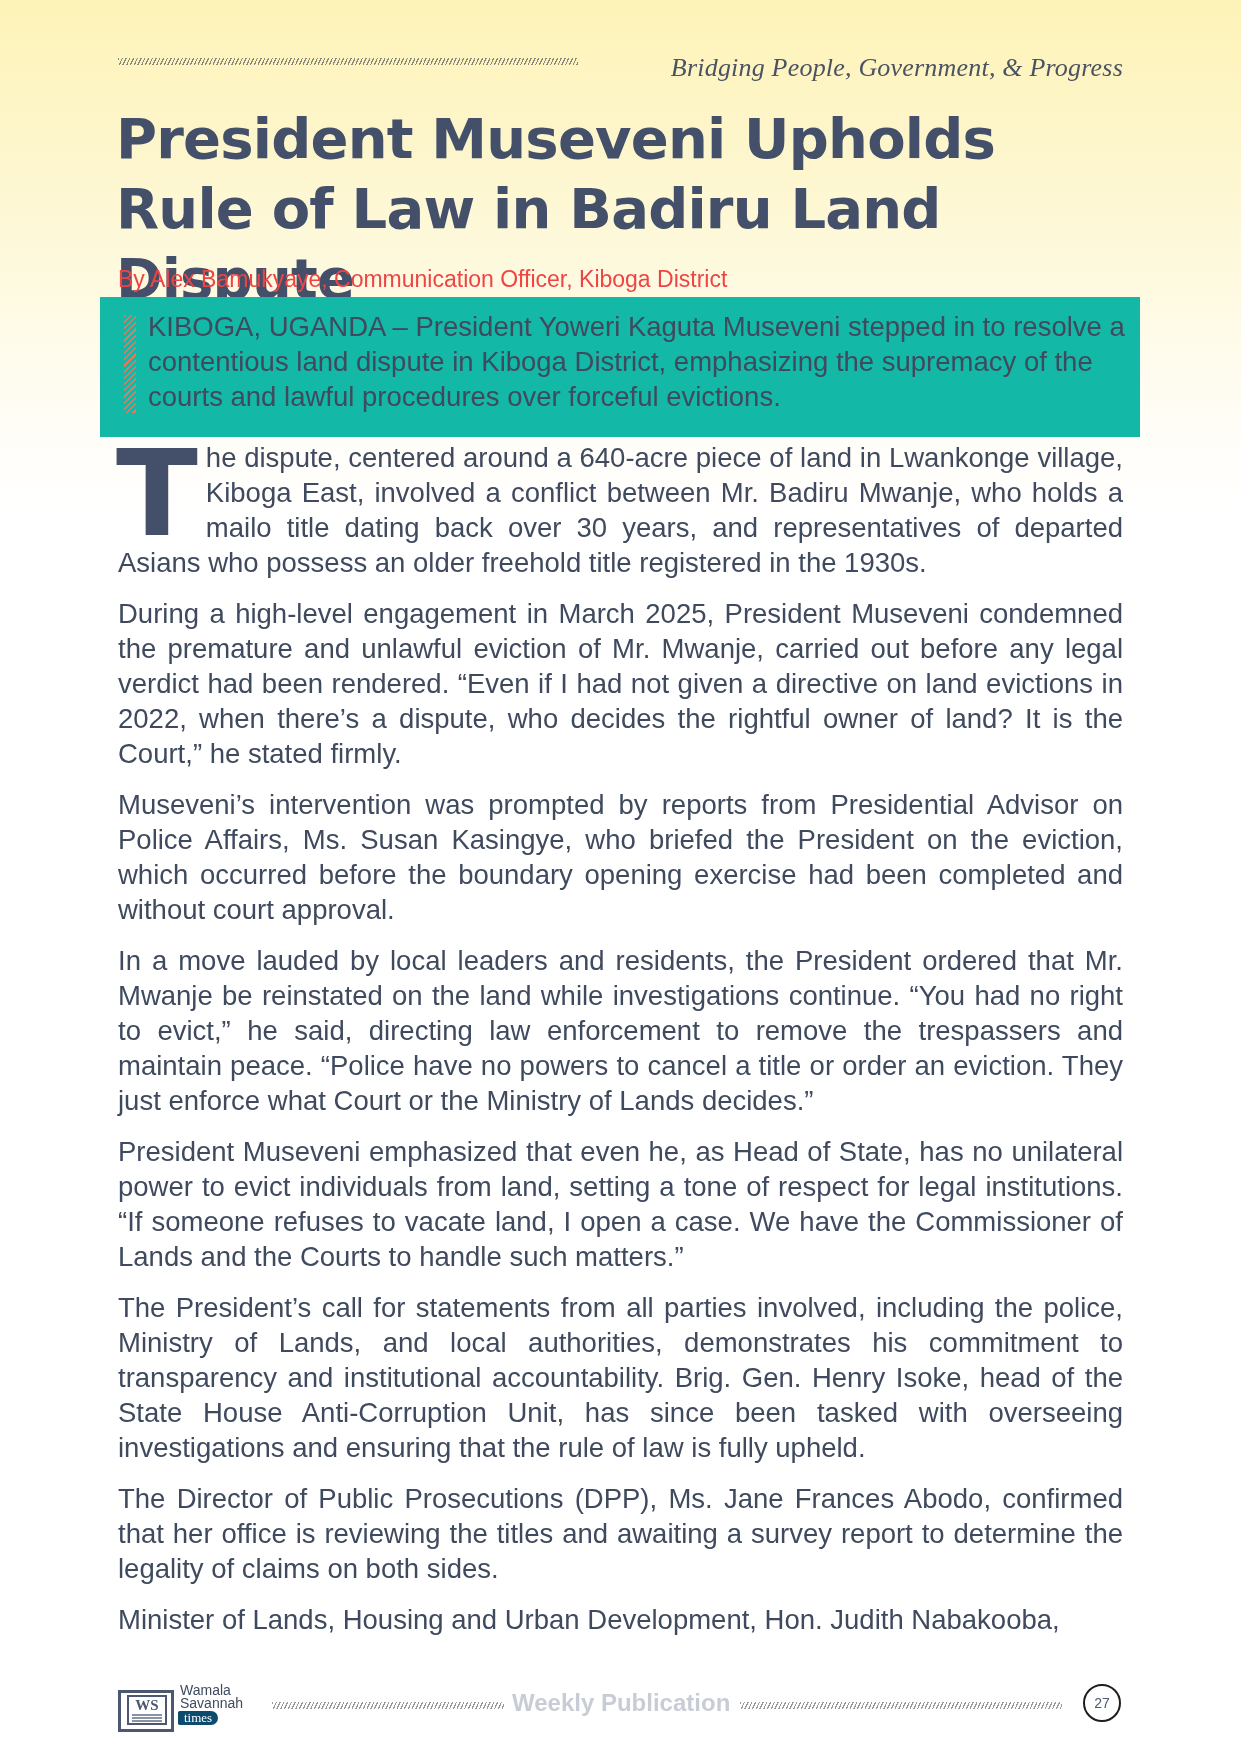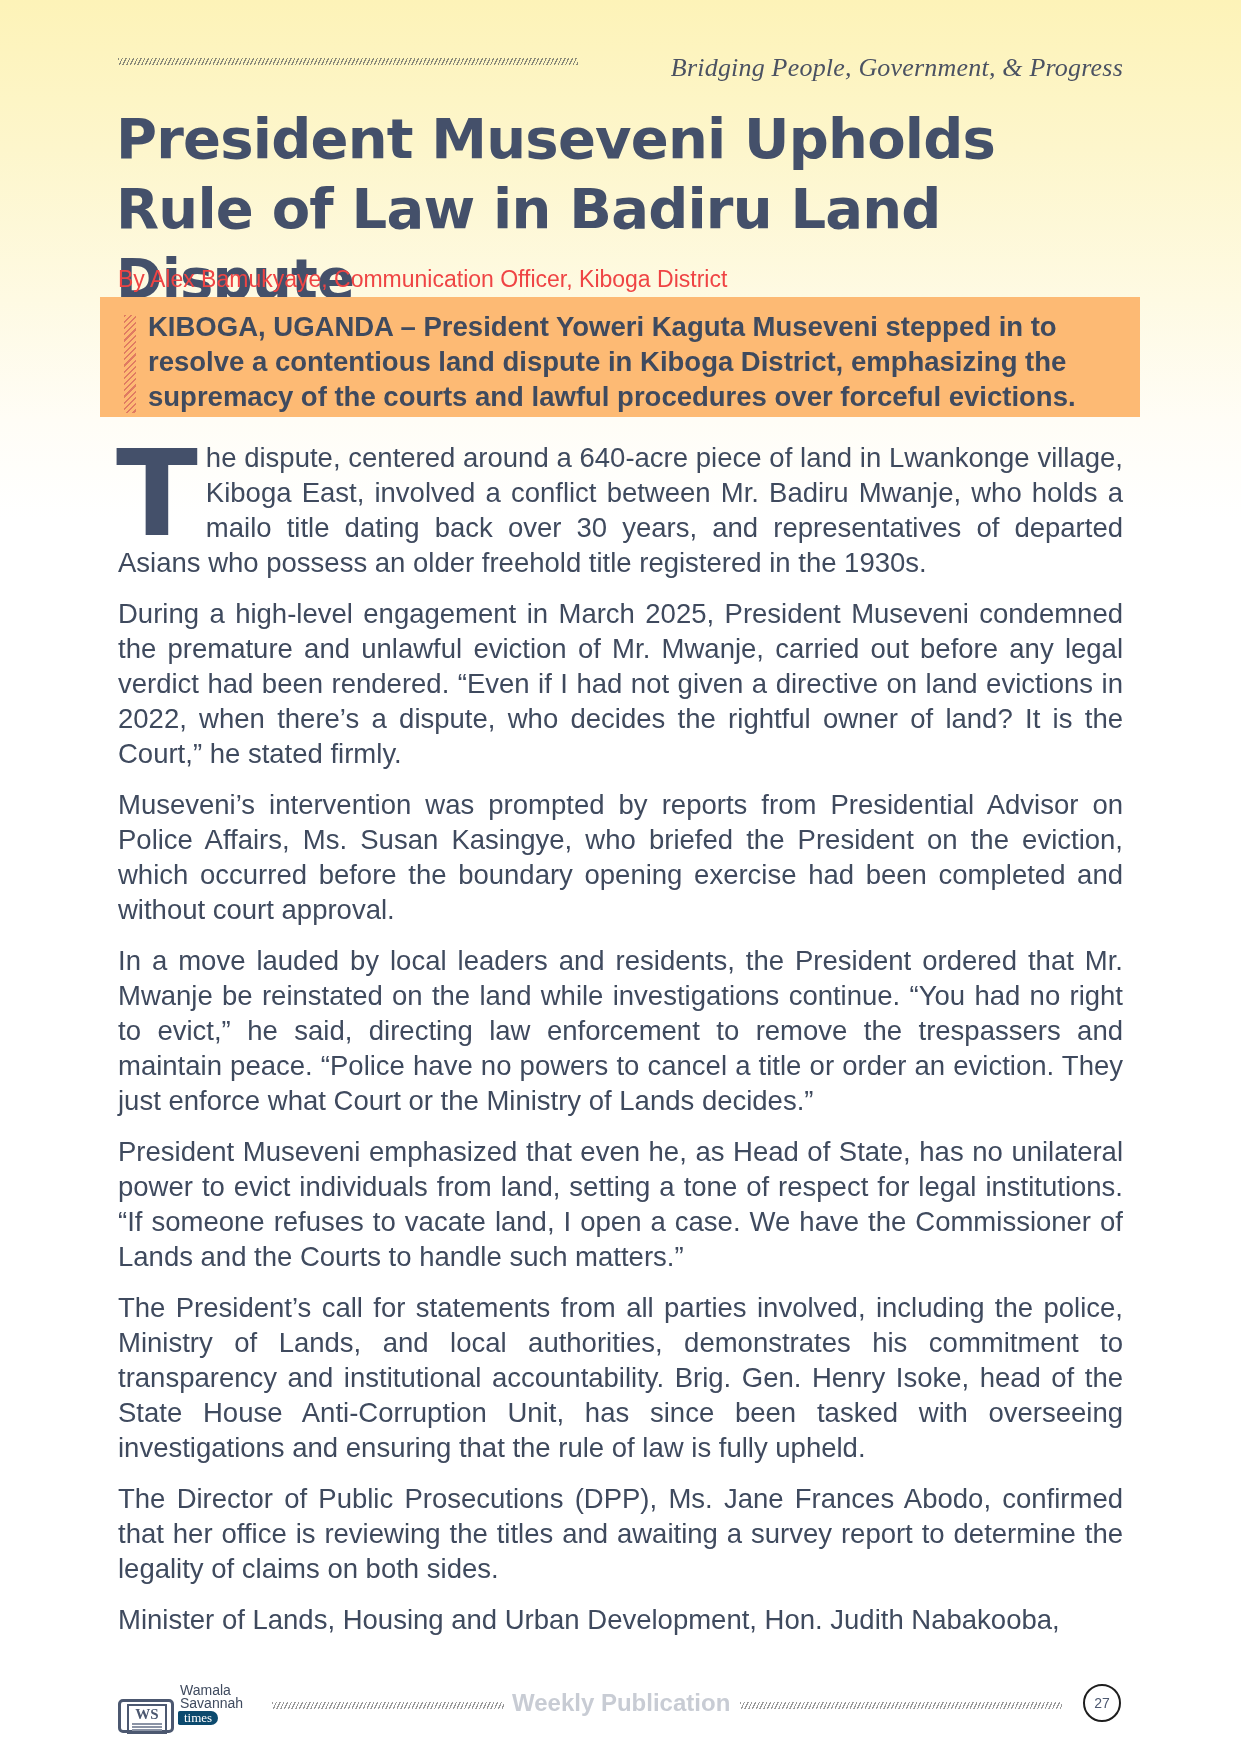--- a/index.html
+++ b/index.html
@@ -32,23 +32,22 @@
       font-weight: bold; font-size: 56px; line-height: 70px;
       color: #44506a; letter-spacing: -0.8px; margin: 0;
     }
     .byline {
       position: absolute; left: 118px; top: 266px;
       font-size: 23px; color: #ef4444;
     }
 
     
     .lead-box {
-      position: absolute; left: 100px; top: 297px; width: 1040px; height: 120px;
-      background: #fdba74;
-      font-weight: bold;
+      position: absolute; left: 100px; top: 297px; width: 1040px; height: 140px;
+      background: #14b8a6;
     }
     .lead-hatch {
       position: absolute; left: 24px; top: 18px; width: 12px; height: 98px;
       background: repeating-linear-gradient(135deg, #e07b62 0px, #e07b62 1.6px, transparent 1.6px, transparent 4.4px);
     }
     .lead-text {
       position: absolute; left: 48px; top: 12px; width: 978px;
       font-size: 27.5px; line-height: 35px; color: #3f4a5e;
       margin: 0;
     }
@@ -69,22 +68,22 @@
       font-size: 120px; line-height: 92px;
       color: #44506a;
       margin: 8px 8px 0 -2px;
       height: 96px;
     }
 
     
     .footer { position: absolute; left: 0; top: 1680px; width: 1241px; height: 60px; }
     .logo { position: absolute; left: 118px; top: 3px; width: 140px; height: 44px; }
     .logo-box {
-      position: absolute; left: 0; top: 16px; width: 56px; height: 34px;
-      border: 3px solid #4c5870; border-radius: 5px; box-sizing: border-box; background: #fff;
+      position: absolute; left: 0; top: 7px; width: 56px; height: 42px;
+      border: 3px solid #4c5870; border-radius: 0; box-sizing: border-box; background: #fff;
     }
     .logo-box-inner {
       position: absolute; left: 6px; top: 2px; width: 40px; height: 30px;
       border: 2px solid #4c5870; box-sizing: border-box;
       font-family: "Liberation Serif", serif; font-size: 15px; font-weight: bold;
       color: #4c5870; text-align: center; line-height: 16px;
     }
     .logo-box-inner .lines { display: block; margin: 1px 3px; height: 9px;
       background: repeating-linear-gradient(to bottom, #8a93a5 0, #8a93a5 1.5px, transparent 1.5px, transparent 3px); }
     .logo-name {

